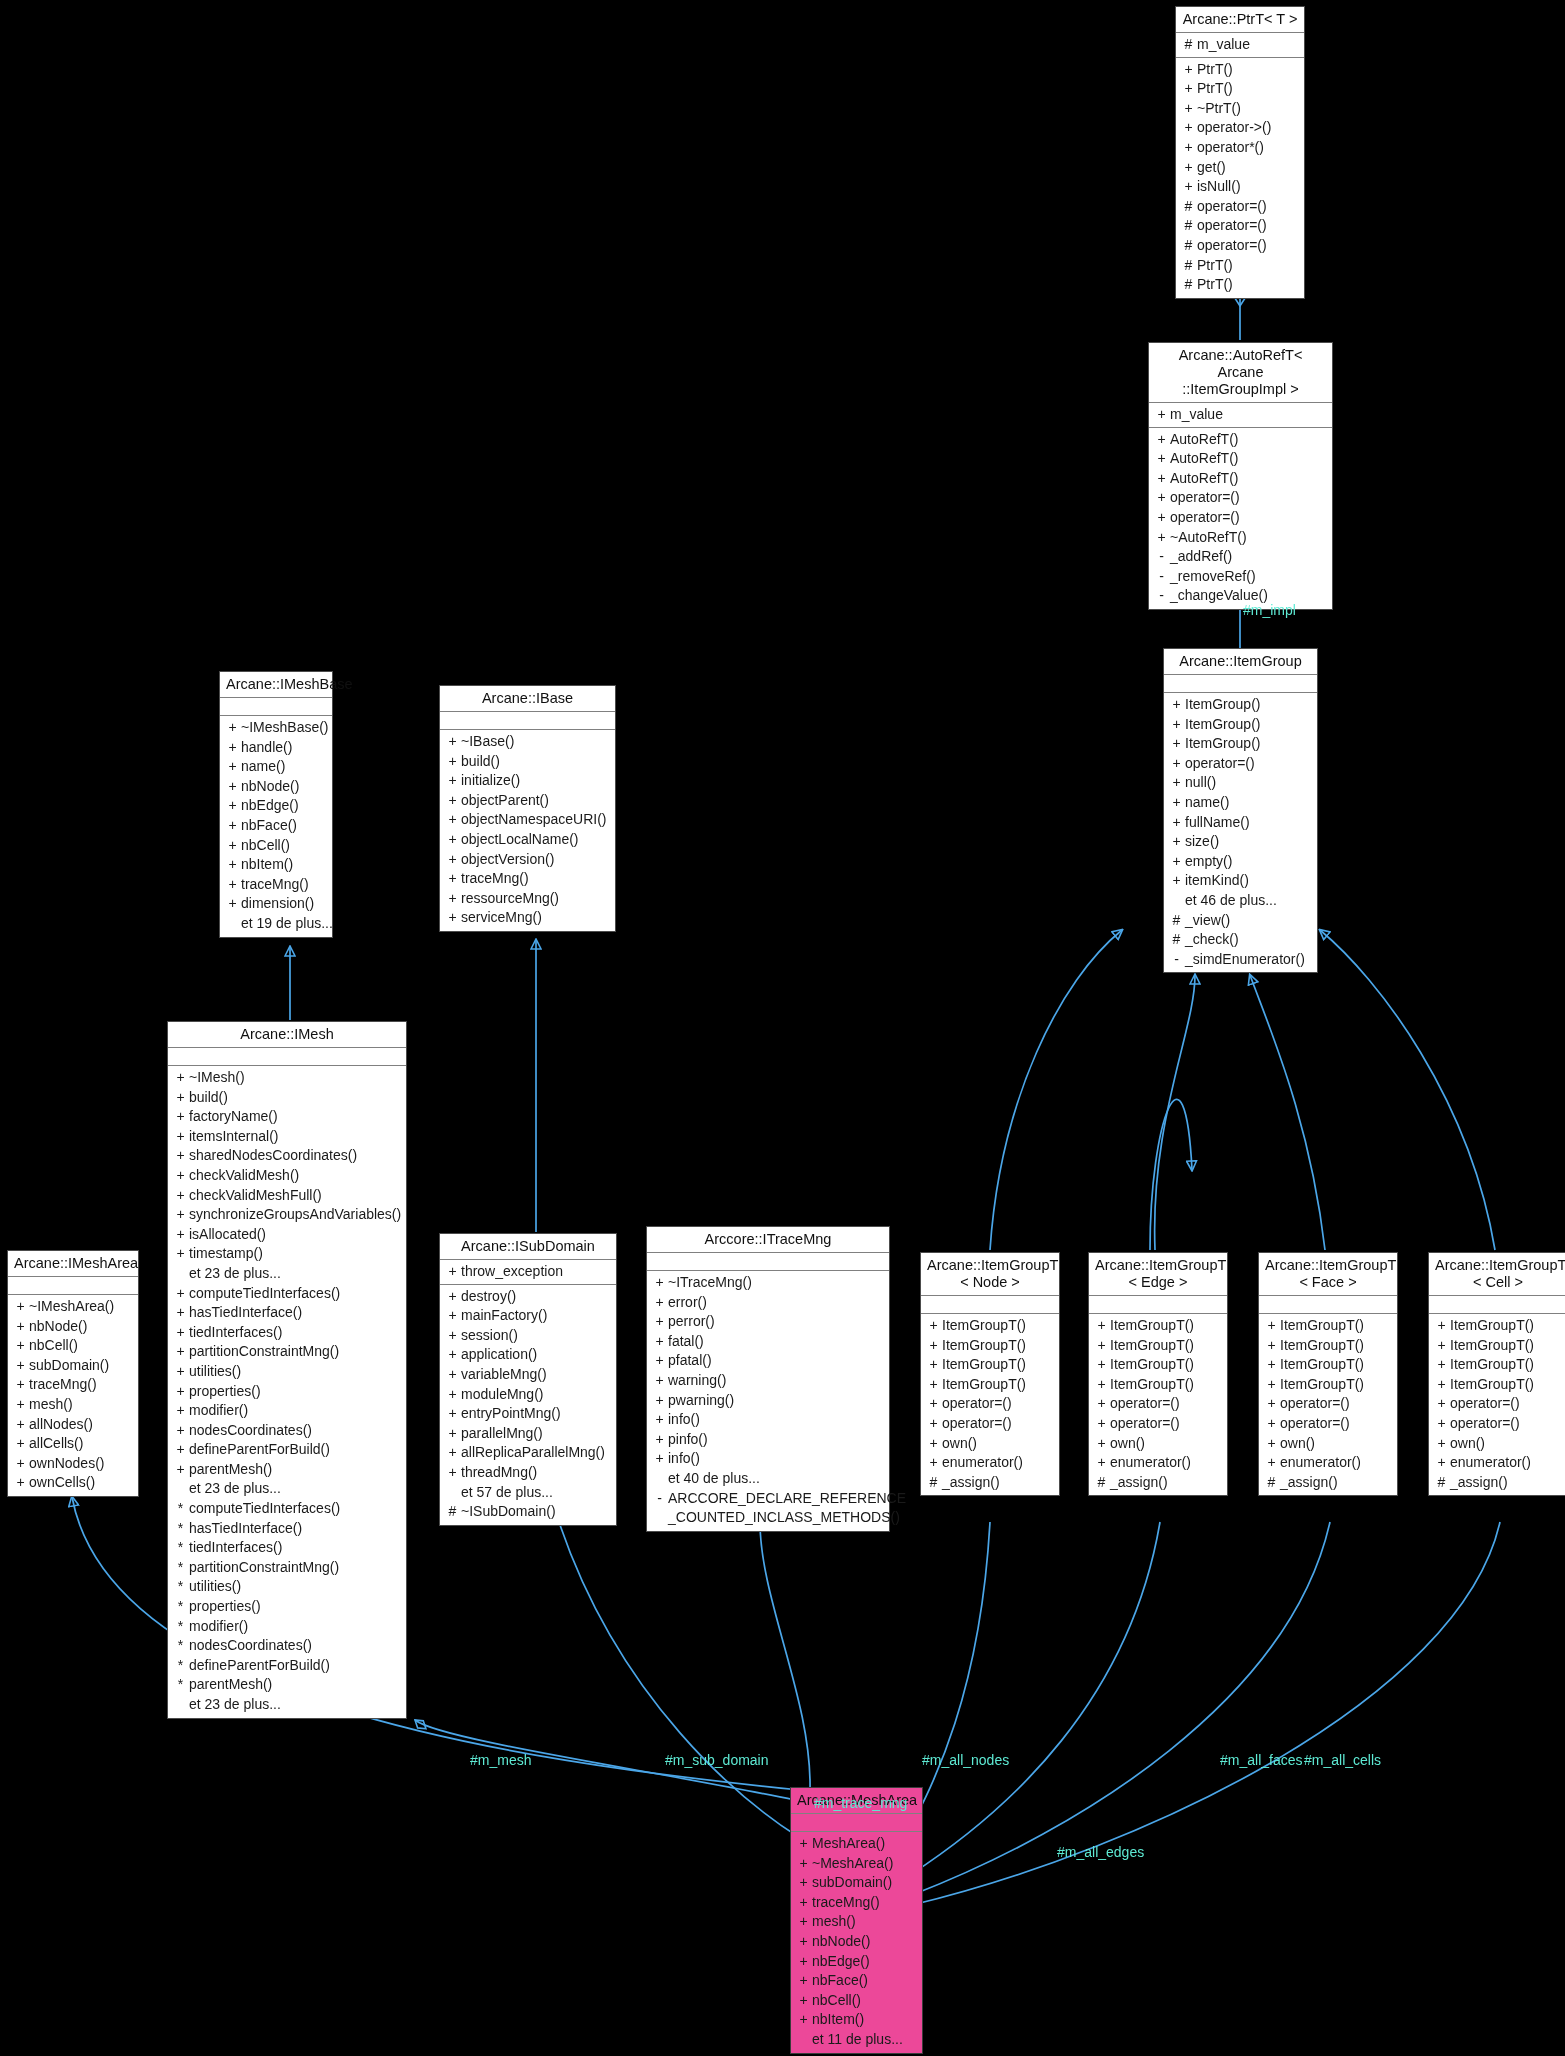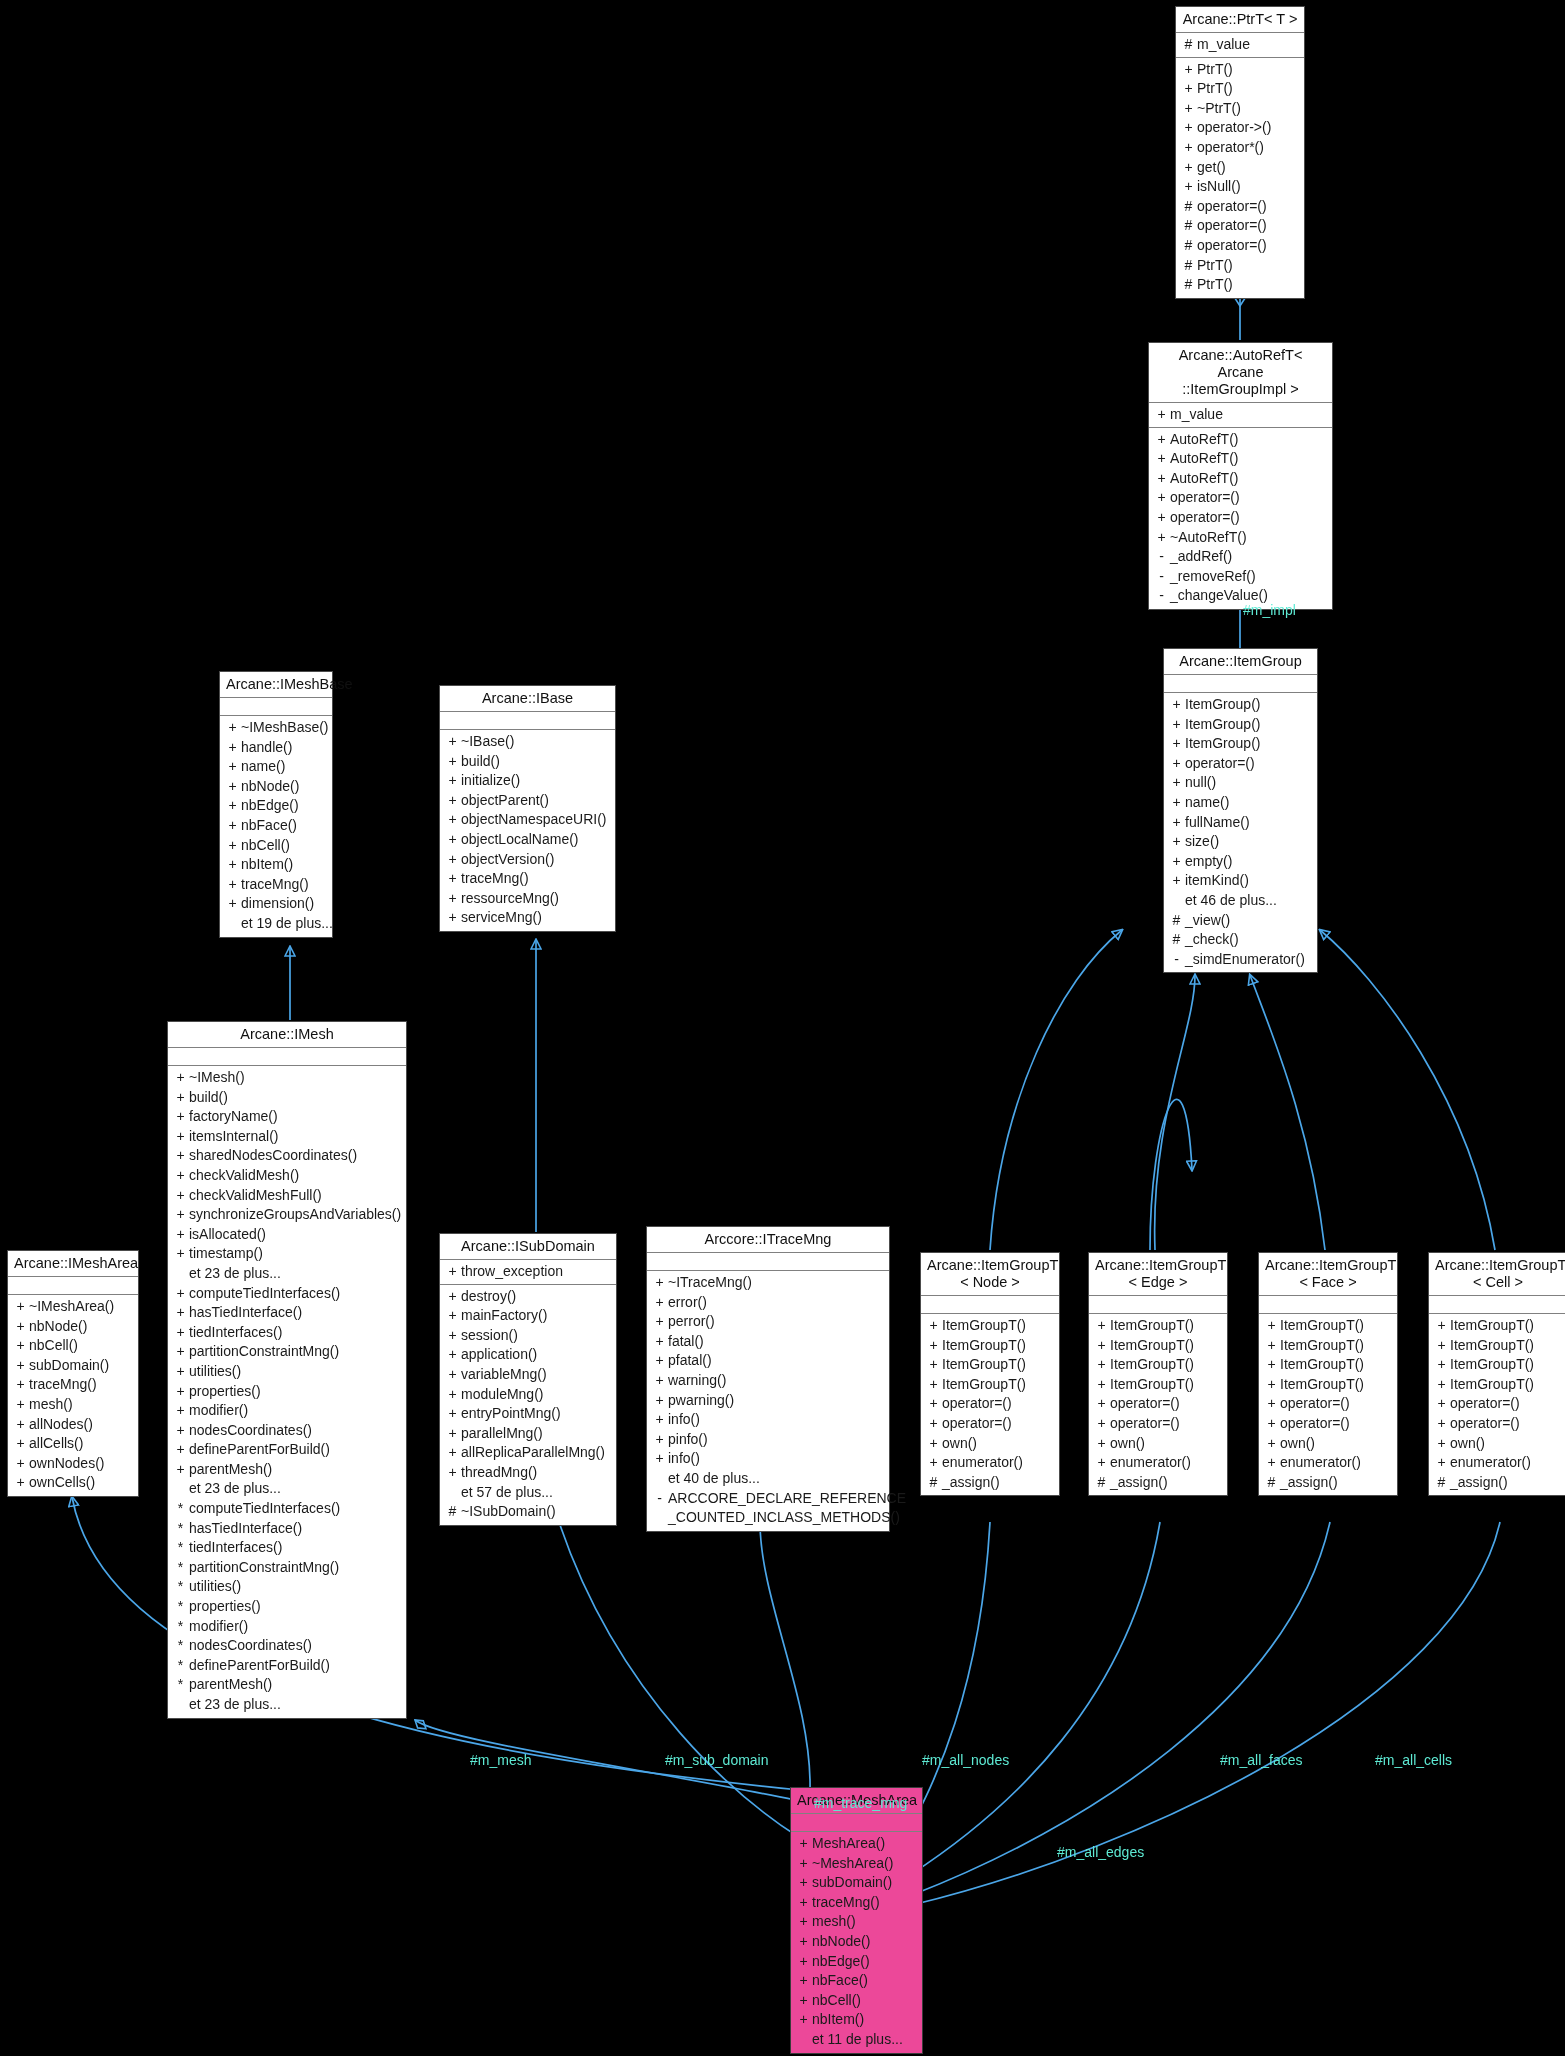--- a/index.html
+++ b/index.html
@@ -867,15 +867,15 @@
       </div>
   </div>
 
   <div class="elabel" style="left:1243px;top:602px;">#m_impl</div>
   <div class="elabel" style="left:470px;top:1752px;">#m_mesh</div>
   <div class="elabel" style="left:665px;top:1752px;">#m_sub_domain</div>
   <div class="elabel" style="left:814px;top:1752px;margin-top:43px;">#m_trace_mng</div>
   <div class="elabel" style="left:922px;top:1752px;">#m_all_nodes</div>
   <div class="elabel" style="left:1057px;top:1844px;">#m_all_edges</div>
   <div class="elabel" style="left:1220px;top:1752px;">#m_all_faces</div>
-  <div class="elabel" style="left:1375px;top:1752px;">#m_all_cells</div>
+  <div class="elabel" style="left:1304px;top:1752px;">#m_all_cells</div>
 
 </div>
 
 </body></html>

